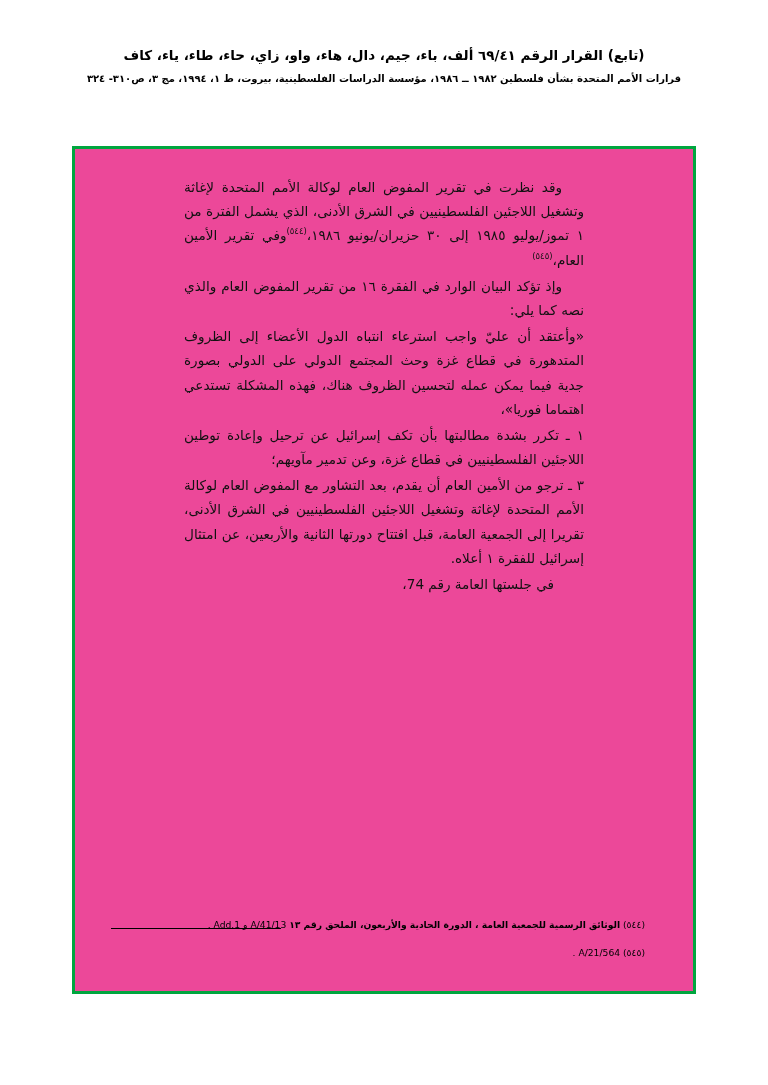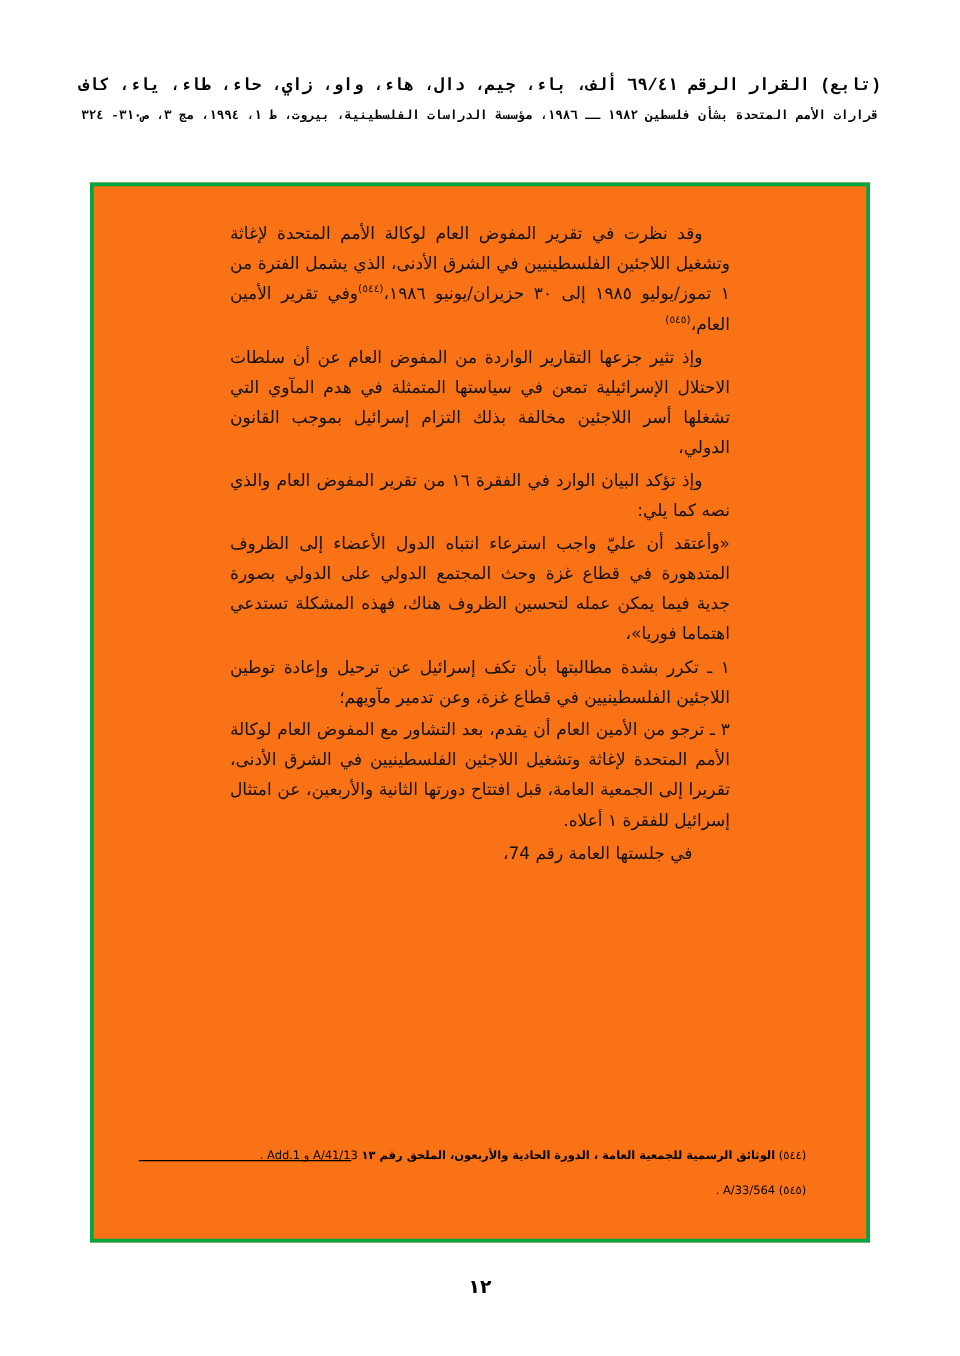--- a/index.html
+++ b/index.html
@@ -16,22 +16,21 @@
     overflow: hidden;
   }
   .page {
     position: relative;
     width: 768px;
     height: 1085px;
     box-sizing: border-box;
   }
   .header-block {
     text-align: center;
-    padding-top: 61px;
-    font-family: Liberation Mono, monospace;
+    padding-top: 46px;
   }
   .header-title {
     font-size: 13.5px;
     font-weight: bold;
     letter-spacing: 0px;
     direction: rtl;
     line-height: 1.4;
   }
   .header-sub {
     font-size: 10px;
@@ -41,21 +40,21 @@
     line-height: 1.4;
   }
   .frame {
     position: absolute;
     left: 72px;
     top: 146px;
     width: 624px;
     height: 848px;
     border: 3px solid #00a63f;
     box-sizing: border-box;
-    background: #f97316;
+    background: #ec4899;
   }
   .frame-inner {
     position: absolute;
     left: 0;
     top: 0;
     right: 0;
     bottom: 0;
     padding: 26px 36px 10px 36px;
     box-sizing: border-box;
   }
@@ -128,41 +127,39 @@
   </div>
 
   <div class="frame">
     <div class="frame-inner">
 
       <div class="body-text">
 
         <p class="para"><span>وقد نظرت في تقرير المفوض العام لوكالة الأمم المتحدة لإغاثة وتشغيل اللاجئين الفلسطينيين في الشرق الأدنى، الذي يشمل الفترة من ١ تموز/يوليو ١٩٨٥ إلى ٣٠ حزيران/يونيو ١٩٨٦،</span><sup class="fn">(٥٤٤)</sup><span>وفي تقرير الأمين العام،</span><sup class="fn">(٥٤٥)</sup></p>
 
 
-        <p class="para">وإذ تثير جزعها التقارير الواردة من المفوض العام عن أن سلطات الاحتلال الإسرائيلية تمعن في سياستها المتمثلة في هدم المآوي التي تشغلها أسر اللاجئين مخالفة بذلك التزام إسرائيل بموجب القانون الدولي،</p>
 
         <p class="para">وإذ تؤكد البيان الوارد في الفقرة ١٦ من تقرير المفوض العام والذي نصه كما يلي:</p>
 
         <p class="para quote">«وأعتقد أن عليّ واجب استرعاء انتباه الدول الأعضاء إلى الظروف المتدهورة في قطاع غزة وحث المجتمع الدولي على الدولي بصورة جدية فيما يمكن عمله لتحسين الظروف هناك، فهذه المشكلة تستدعي اهتماما فوريا»،</p>
 
         <p class="para quote">١ ـ تكرر بشدة مطالبتها بأن تكف إسرائيل عن ترحيل وإعادة توطين اللاجئين الفلسطينيين في قطاع غزة، وعن تدمير مآويهم؛</p>
 
 
         <p class="para quote">٣ ـ ترجو من الأمين العام أن يقدم، بعد التشاور مع المفوض العام لوكالة الأمم المتحدة لإغاثة وتشغيل اللاجئين الفلسطينيين في الشرق الأدنى، تقريرا إلى الجمعية العامة، قبل افتتاح دورتها الثانية والأربعين، عن امتثال إسرائيل للفقرة ١ أعلاه.</p>
 
 
         <p class="para tail">في جلستها العامة رقم 74،</p>
 
       </div>
 
       <div class="footnote-rule"></div>
 
       <div class="footnotes">
         <p class="fn-line"><span>(٥٤٤)</span>&nbsp;<span class="fn-bold">الوثائق الرسمية للجمعية العامة ، الدورة الحادية والأربعون، الملحق رقم ١٣</span><span> A/41/13 و Add.1 .</span></p>
-        <p class="fn-line"><span>(٥٤٥)</span><span> A/33/564 .</span></p>
+        <p class="fn-line"><span>(٥٤٥)</span><span> A/21/564 .</span></p>
       </div>
 
     </div>
   </div>
 
-  <div class="page-number">١٢</div>
 
 </div>
 
 </body></html>

